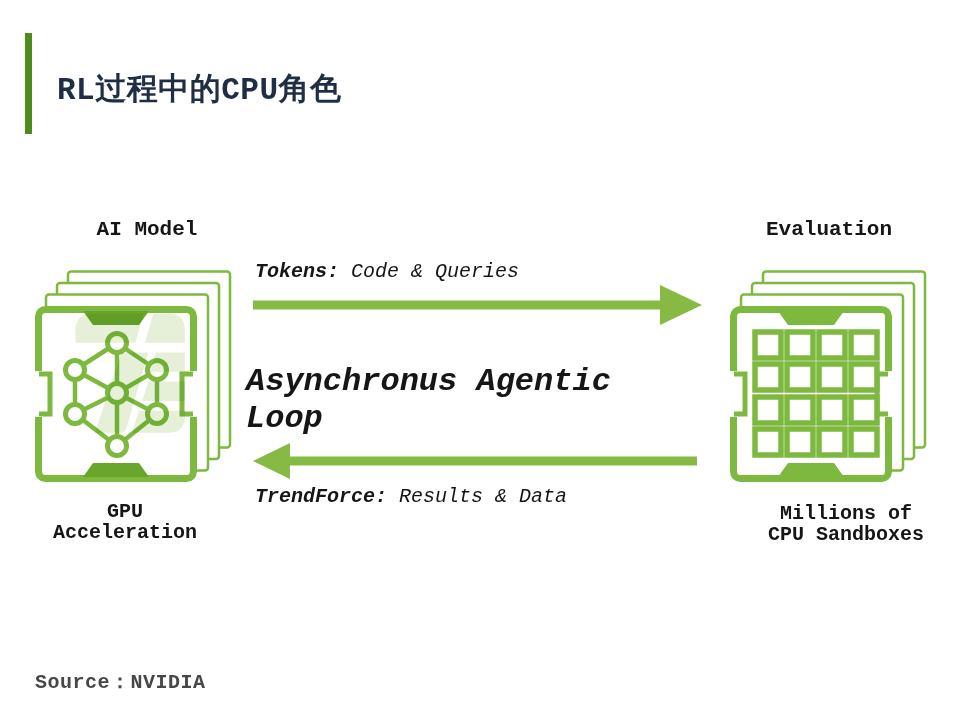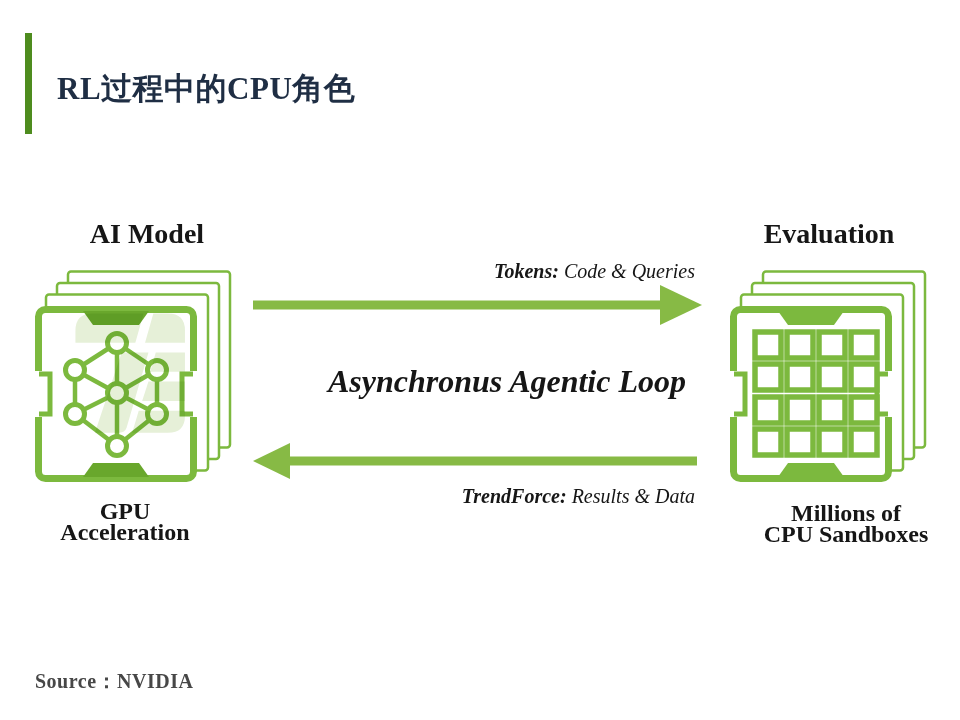--- a/index.html
+++ b/index.html
@@ -1,33 +1,33 @@
 <!DOCTYPE html>
 <html style="--accent-green: #4e8c1e; --chip-green: #7cb93e; --chip-green-dark: #69a72c; --arrow-green: #87ba45; --title-navy: #1f2e44; --text-black: #161616; --source-gray: #474747; --disclaimer-gray: #3d3d3d; --logo-black: #141414; --logo-green: #76bc21; --watermark-gray: #ebebeb; --watermark-green: #e6f0d8;"><head>
 <meta charset="utf-8">
 <style>
   html,body{margin:0;padding:0;background:#fff;}
   .slide{position:relative;width:960px;height:720px;background:#ffffff;overflow:hidden;
-         font-family:Liberation Serif, serif;color:var(--text-black);}
+         font-family:Liberation Mono, monospace;color:var(--text-black);}
 
   
   .accent-bar{position:absolute;left:25px;top:33px;width:7px;height:101px;background:var(--accent-green);}
   .page-title{position:absolute;left:57px;top:68px;margin:0;font-size:31px;font-weight:bold;
               letter-spacing:.5px;color:var(--title-navy);}
 
   
   .node-label{position:absolute;top:218px;width:200px;text-align:center;
-              font-size:28px;font-weight:bold;color:var(--text-black);}
+              font-size:21px;font-weight:bold;color:var(--text-black);}
   .node-label.left{left:47px;}
   .node-label.right{left:729px;}
-  .caption{position:absolute;width:220px;text-align:center;font-size:24px;font-weight:bold;
+  .caption{position:absolute;width:220px;text-align:center;font-size:20px;font-weight:bold;
            line-height:21px;color:var(--text-black);}
   .caption.left{left:15px;top:501px;}
   .caption.right{left:736px;top:503px;}
-  .flow-label{position:absolute;width:440px;text-align:right;font-style:italic;color:var(--text-black);}
+  .flow-label{position:absolute;width:440px;text-align:left;font-style:italic;color:var(--text-black);}
   .flow-label .b{font-weight:bold;}
   .flow-label.top{left:255px;top:260px;font-size:20px;}
   .flow-label.mid{left:246px;top:363px;font-size:32px;font-weight:bold;}
   .flow-label.bottom{left:255px;top:485px;font-size:20px;}
 
   
   .chip-svg{position:absolute;top:270px;width:198px;height:213px;}
   .chip-svg.left{left:35px;}
   .chip-svg.right{left:730px;}
   .arrows-svg{position:absolute;left:245px;top:278px;width:465px;height:215px;}

